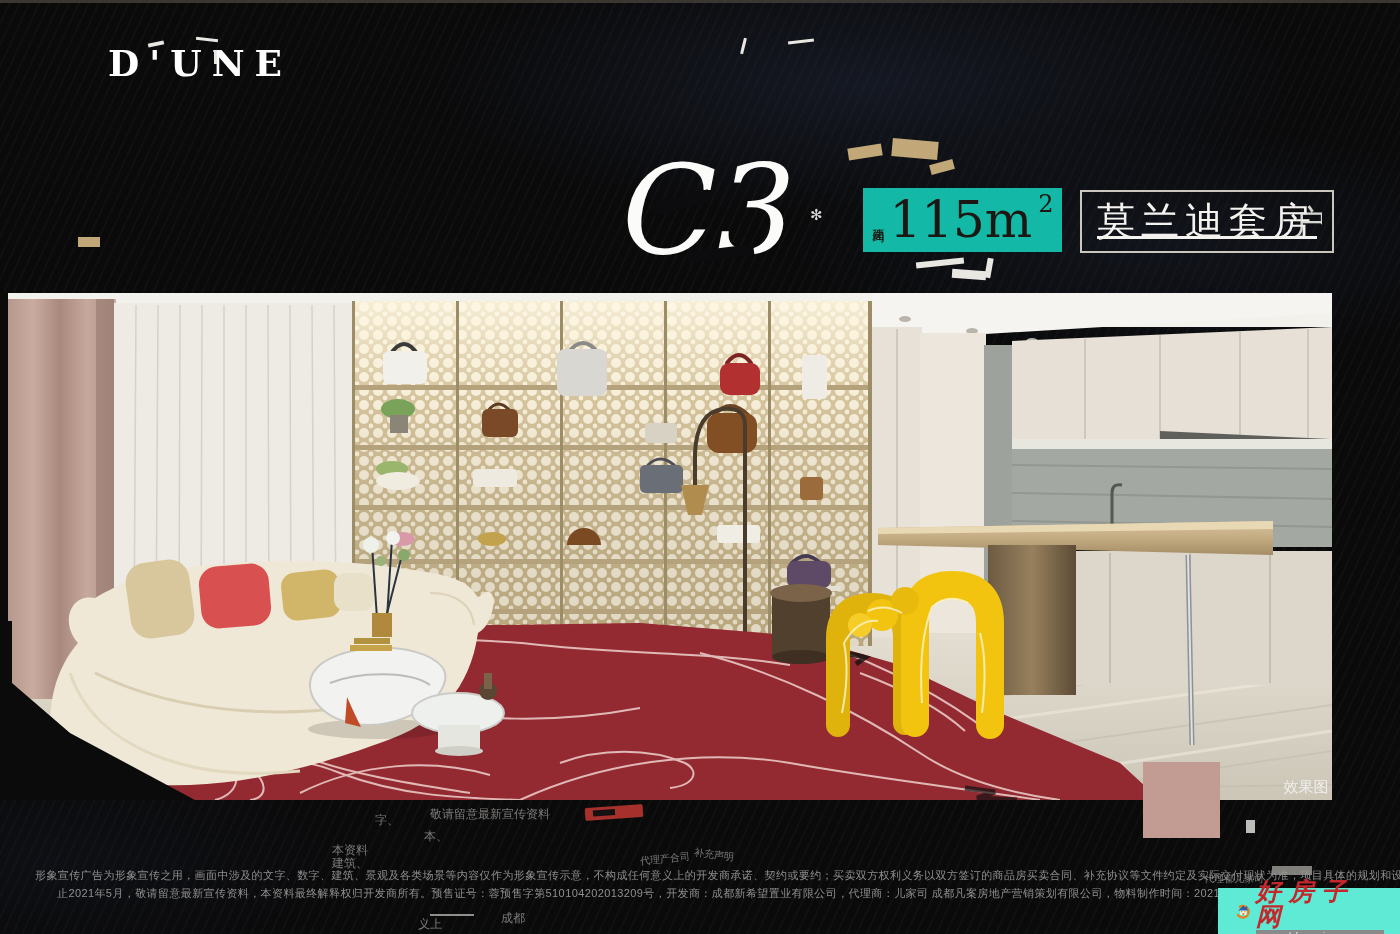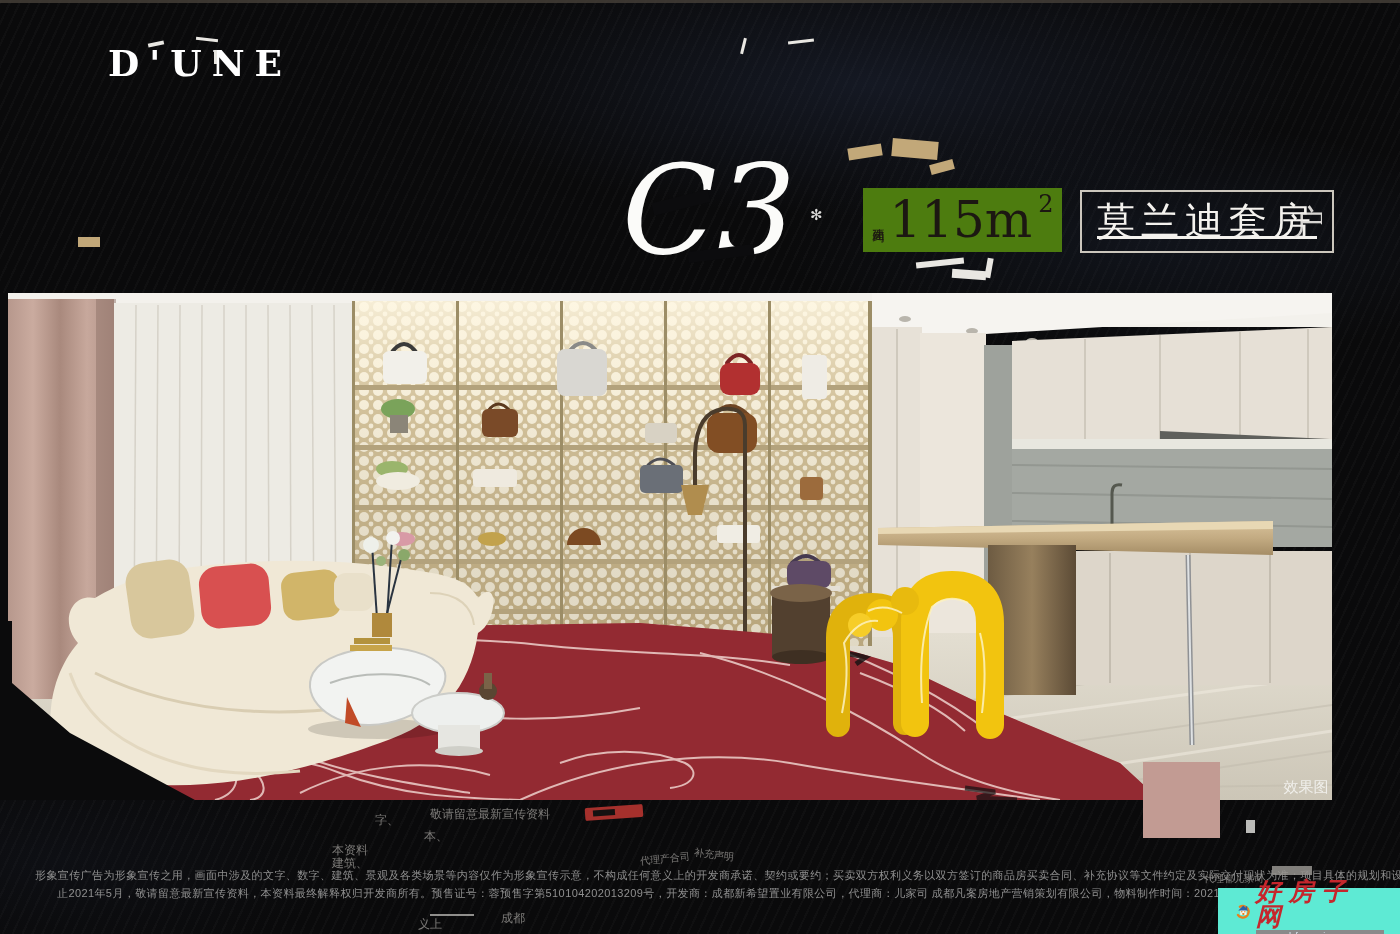--- a/index.html
+++ b/index.html
@@ -16,21 +16,21 @@
 
   
   .logo{position:absolute;left:64px;top:42px;z-index:3;color:#ffffff;
     font-family:"DejaVu Serif","Liberation Serif",serif;font-size:36px;font-weight:700;
     letter-spacing:10px;margin-left:44px;}
   .unit-code{position:absolute;left:622px;top:148px;z-index:3;color:#fbfbf9;
     font-family:"DejaVu Serif","Liberation Serif",serif;font-style:italic;
     font-size:124px;line-height:1;}
   .ornament{position:absolute;left:810px;top:206px;z-index:3;color:#dcdcda;font-size:15px;}
   .area-badge{position:absolute;left:863px;top:188px;width:199px;height:64px;z-index:3;
-    background:#4d7c0f;display:flex;align-items:center;justify-content:center;gap:5px;color:#1c1712;}
+    background:#14b8a6;display:flex;align-items:center;justify-content:center;gap:5px;color:#1c1712;}
   .area-badge .prefix{writing-mode:vertical-rl;text-orientation:upright;font-size:12px;
     letter-spacing:1px;line-height:1;}
   .area-badge .value{font-family:"DejaVu Serif","Liberation Serif",serif;font-size:50px;line-height:1;}
   .area-badge sup{font-family:"DejaVu Serif","Liberation Serif",serif;font-size:24px;
     position:relative;top:-16px;left:1px;}
   .suite-box{position:absolute;left:1080px;top:190px;width:250px;height:59px;z-index:3;
     border:2px solid #ccc7bd;display:flex;align-items:center;justify-content:center;
     color:#f4f2ee;font-family:"DejaVu Serif","Liberation Serif",serif;font-size:38px;
     letter-spacing:6px;overflow:visible;white-space:nowrap;text-decoration:underline;}
   .suite-glitch{position:absolute;left:1292px;top:200px;width:30px;height:40px;z-index:4;

